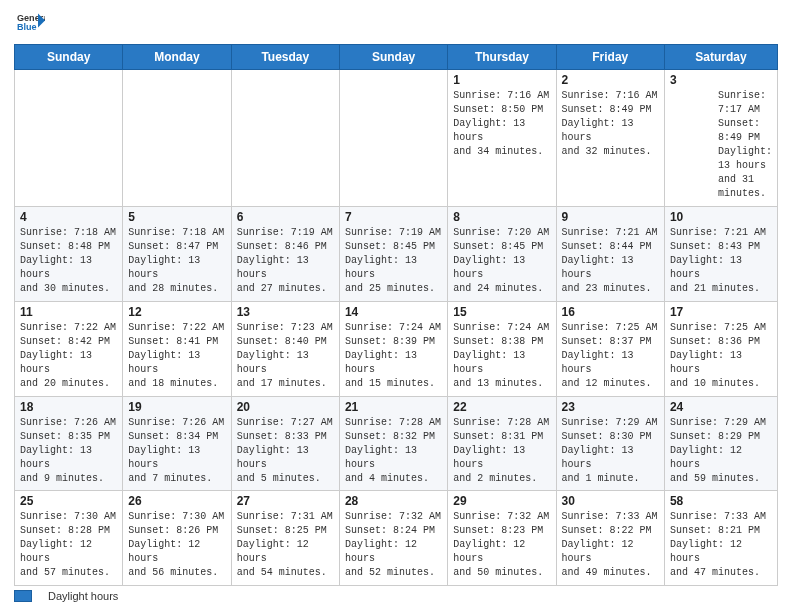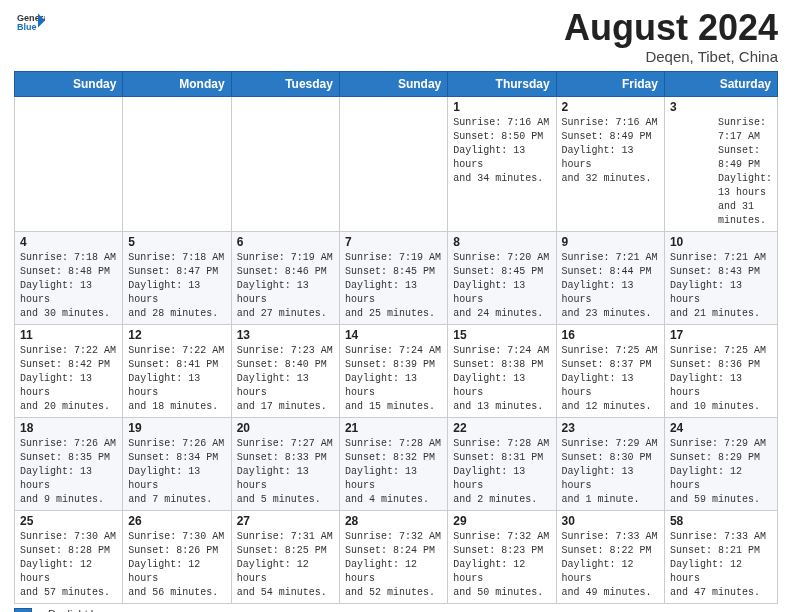--- a/index.html
+++ b/index.html
@@ -58,21 +58,21 @@
     .calendar {
       flex: 1;
       border-collapse: collapse;
       width: 100%;
       font-size: 10.5px;
     }
 
     .calendar thead th {
       background: #2979c4;
       color: #fff;
-      text-align: right;
+      text-align: center;
       padding: 5px 6px;
       font-size: 12px;
       font-weight: bold;
       border: 1px solid #1a5fa0;
     }
 
     .calendar tbody td {
       border: 1px solid #ccc;
       vertical-align: top;
       padding: 3px 5px;
@@ -127,24 +127,20 @@
 <body>
 
 <div class="page">
   <div class="header">
     <div class="logo">
       <svg class="logo-icon" viewBox="0 0 40 40">
         <text x="0" y="15" font-size="13" font-weight="bold" fill="#333" font-family="Arial">General</text>
         <text x="0" y="28" font-size="13" font-weight="bold" fill="#1a6fbb" font-family="Arial">Blue</text>
         <polygon points="30,5 40,15 30,25" fill="#1a6fbb"></polygon>
       </svg>
-    </div>
-    <div class="title-block">
-      <div class="month-title">August 2024</div>
-      <div class="location">Deqen, Tibet, China</div>
     </div>
   </div>
 
   <table class="calendar">
     <thead>
       <tr>
       <th>Sunday</th>
           <th>Monday</th>
           <th>Tuesday</th>
           <th>Sunday</th>

